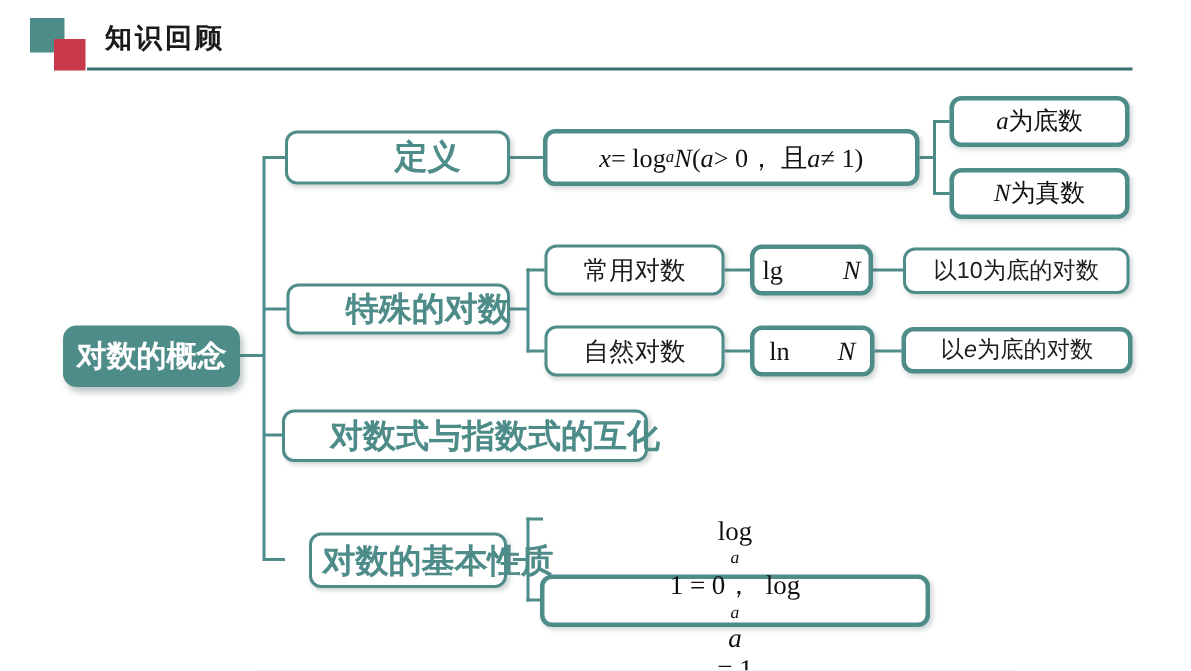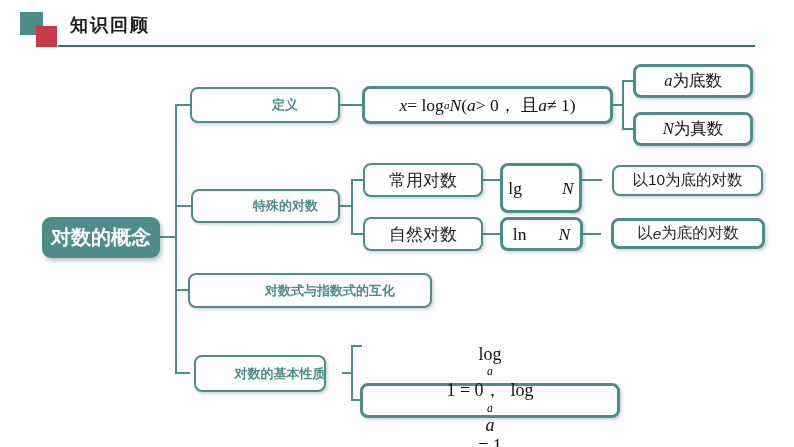--- a/index.html
+++ b/index.html
@@ -20,23 +20,23 @@
 
   
   .node {
     position:absolute; box-sizing:border-box; background:#fff;
     border:2px solid var(--teal); border-radius:8px;
     display:flex; align-items:center; justify-content:center;
     box-shadow:1.5px 2px 3px rgba(80,105,105,0.25);
     white-space:nowrap;
   }
   .thick { border-width:3px; }
-  .cat { color:var(--teal); font-weight:bold; font-size:13px;padding-left:40px; }
+  .cat { color:var(--teal); font-weight:bold; font-size:22px;padding-left:40px; }
   .content { color:var(--ink); font-size:17px; }
-  .small { font-size:15.5px;margin-left:10px; }
+  .small { font-size:15.5px; }
   .math { font-family:"Liberation Serif","DejaVu Serif",serif; color:#111; font-size:17.5px; }
   .root-node {
     background:var(--teal); border:none; border-radius:9px;
     color:#ffffff; font-weight:bold; font-size:20px;
     box-shadow:2px 3px 4px rgba(60,90,90,0.35);
     font-family:Liberation Serif, serif;
   }
   .m-i { font-style:italic; }
   sub.m-sub { font-style:italic; font-size:0.65em; }
 
@@ -98,39 +98,39 @@
       <span class="m-i">a</span>
       <span class="m-r"> 为底数</span>
     </div>
   <div class="node math thick" style="left:633px; top:112px; width:120px; height:34px; font-size:16.5px;">
       <span class="m-i">N</span>
       <span class="m-r"> 为真数</span>
     </div>
 
   <div class="node cat" style="left:191px; top:189px; width:149px; height:34px;">特殊的对数</div>
   <div class="node content" style="left:363px; top:163px; width:120px; height:34px;">常用对数</div>
-  <div class="node math thick" style="left:500px; top:163px; width:82px; height:50px;gap:40px;">
+  <div class="node math thick" style="left:500px; top:163px; width:82px; height:34px;gap:40px;">
       <span class="m-r">lg </span>
       <span class="m-i">N</span>
     </div>
   <div class="node content small" style="left:602px; top:165px; width:151px; height:31px;">以10为底的对数</div>
   <div class="node content" style="left:363px; top:217px; width:120px; height:34px;">自然对数</div>
   <div class="node math thick" style="left:500px; top:217px; width:83px; height:34px;gap:32px;">
       <span class="m-r">ln </span>
       <span class="m-i">N</span>
     </div>
   <div class="node content small thick" style="left:601px; top:218px; width:154px; height:31px;">
       <span class="m-r">以</span>
       <span class="m-i">e</span>
       <span class="m-r">为底的对数</span>
     </div>
 
   <div class="node cat" style="left:188px; top:273px; width:244px; height:35px;">对数式与指数式的互化</div>
 
-  <div class="node cat" style="left:194px; top:355px; width:132px; height:37px;">对数的基本性质</div>
+  <div class="node cat" style="left:206px; top:355px; width:132px; height:37px;">对数的基本性质</div>
   <div class="node math thick" style="left:360px; top:383px; width:260px; height:35px; font-size:18px;flex-direction:column;">
       <span class="m-r">log</span>
       <sub class="m-sub">a</sub>
       <span class="m-r"> 1 = 0，&nbsp; log</span>
       <sub class="m-sub">a</sub>
       <span class="m-i"> a</span>
       <span class="m-r"> = 1</span>
     </div>
 
 </div>

